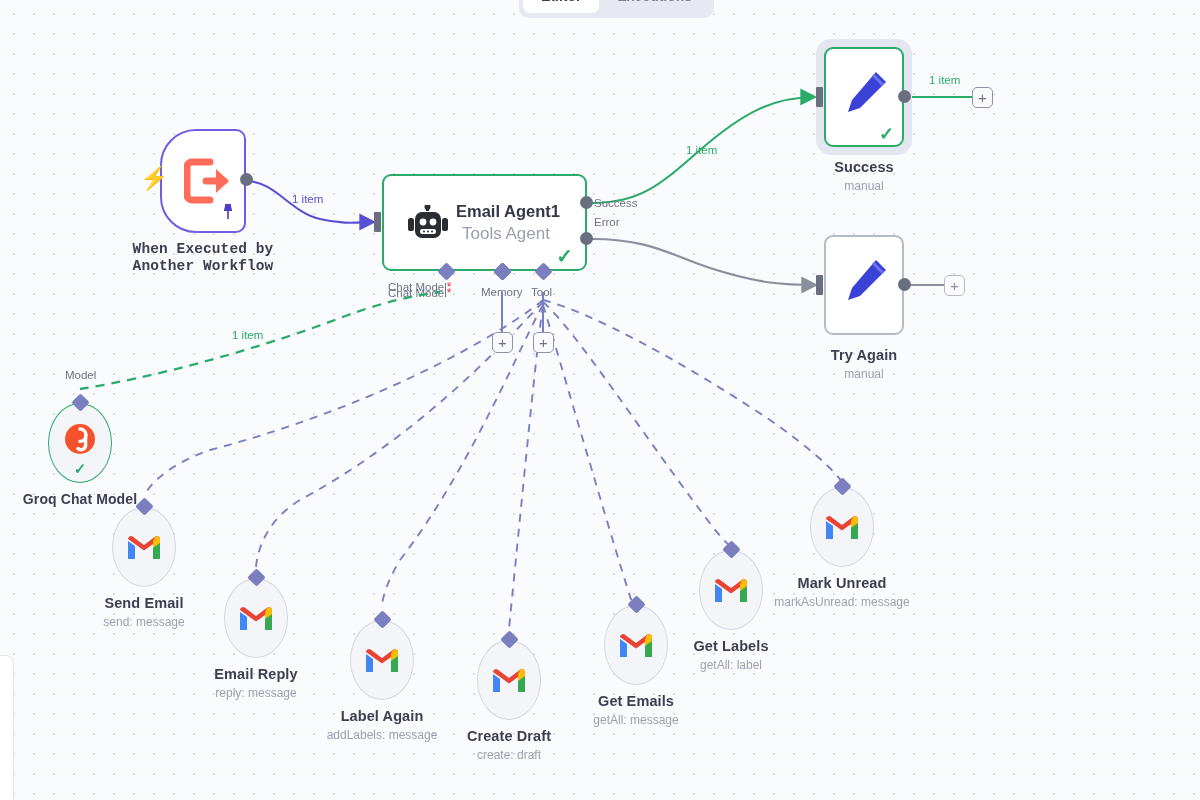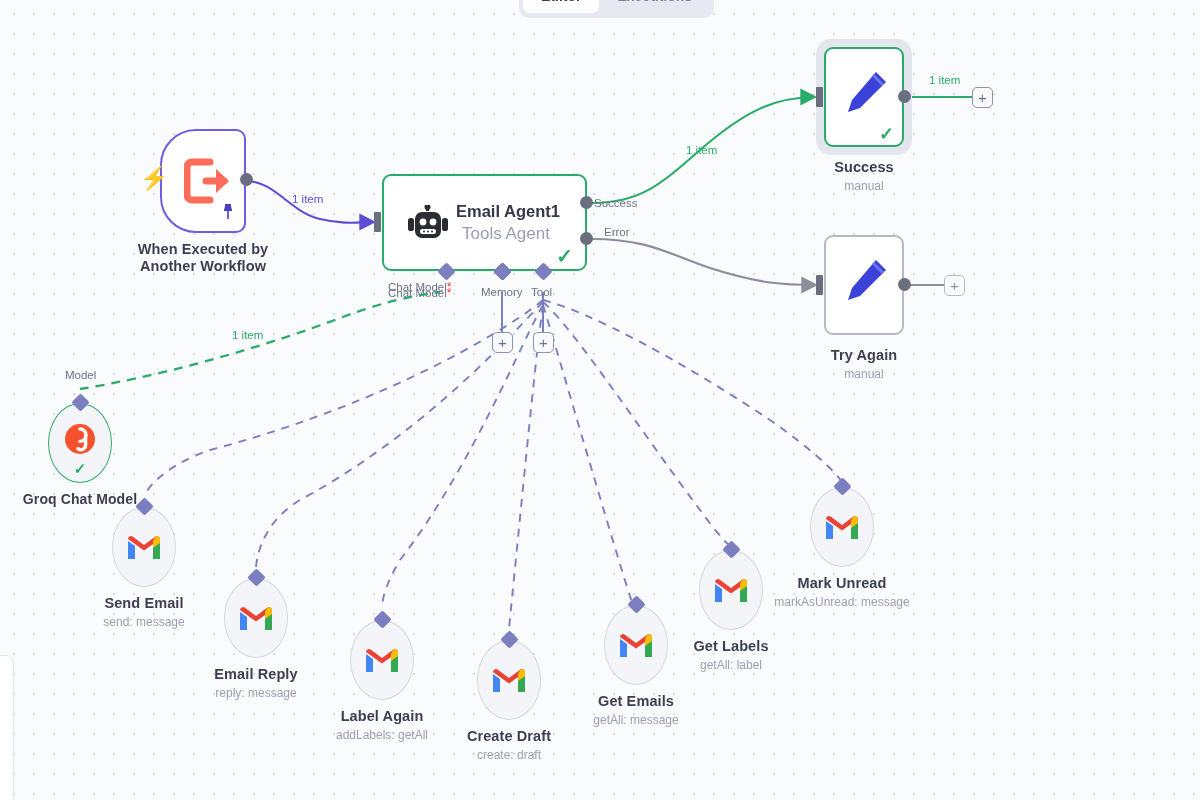--- a/index.html
+++ b/index.html
@@ -202,21 +202,21 @@
         </svg>
       </div>
       <div class="pin-icon">
         <svg width="16" height="18" viewBox="0 0 16 18">
           <path d="M5 1 h6 v2 l1.2 5 H3.8 L5 3 Z" fill="#4b3fc4"></path>
           <rect x="7.2" y="8" width="1.6" height="8" fill="#4b3fc4"></rect>
         </svg>
       </div>
     </div>
     <div class="dot-out" style="left:80px; top:44px;"></div>
-    <div class="node-label" style="top:112px;">
+    <div class="node-label" style="top:112px;font-family:Liberation Mono, monospace;">
       <span>When Executed by</span><br>
       <span>Another Workflow</span>
     </div>
   </div>
 
   <div class="node" id="node-agent" style="left:382px; top:174px; width:205px; height:97px;">
     <div class="body">
       <div class="robot">
         <svg width="42" height="40" viewBox="0 0 42 40">
           <rect x="18" y="0" width="3" height="6" fill="#2b2d33"></rect>
@@ -233,21 +233,21 @@
         </svg>
       </div>
       <div class="agent-title">Email Agent1</div>
       <div class="agent-sub">Tools Agent</div>
       <div class="agent-check">✓</div>
     </div>
     <div class="in-bar" style="left:-8px; top:38px;"></div>
     <div class="dot-out" style="left:198px; top:22px;"></div>
     <div class="dot-out" style="left:198px; top:58px;"></div>
     <div class="port-label out" style="left:212px; top:23px;">Success</div>
-    <div class="port-label out" style="left:212px; top:52px;margin-left:10px;">Error</div>
+    <div class="port-label out" style="left:212px; top:42px;">Error</div>
 
     <div class="diamond" style="left:114px; top:91px;"></div>
 
     <div class="port-label req" style="left:6px; top:106px;">Chat Model</div>
 
     <div class="diamond" style="left:114px; top:91px; left:114px;"></div>
   </div>
 
   <div class="diamond" style="left:440px; top:265px;"></div>
   <div class="port-label req" style="left:388px; top:286px;">Chat Model</div>
@@ -346,21 +346,21 @@
     <div class="glyph">
       <svg width="36" height="27" viewBox="0 0 36 27">
         <path d="M2 25 V7 l7 5 v13 Z" fill="#4285f4"></path>
         <path d="M34 25 V7 l-7 5 v13 Z" fill="#34a853"></path>
         <path d="M2 5 a3 3 0 0 1 4.6 -2.5 L18 11 l11.4 -8.5 A3 3 0 0 1 34 5 l-16 11.5 Z" fill="#ea4335"></path>
         <path d="M29.4 2.5 A3 3 0 0 1 34 5 v4 l-7 5 V7 Z" fill="#fbbc04"></path>
       </svg>
     </div>
     <div class="diamond" style="left:26px; top:-7px;"></div>
     <div class="node-label" style="top:88px;">Label Again</div>
-    <div class="node-sublabel" style="top:108px;">addLabels: getAll</div>
+    <div class="node-sublabel" style="top:108px;">addLabels: message</div>
   </div>
 
   <div class="node oval" style="left:477px; top:640px; width:64px; height:80px;">
     <div class="body"></div>
     <div class="glyph">
       <svg width="36" height="27" viewBox="0 0 36 27">
         <path d="M2 25 V7 l7 5 v13 Z" fill="#4285f4"></path>
         <path d="M34 25 V7 l-7 5 v13 Z" fill="#34a853"></path>
         <path d="M2 5 a3 3 0 0 1 4.6 -2.5 L18 11 l11.4 -8.5 A3 3 0 0 1 34 5 l-16 11.5 Z" fill="#ea4335"></path>
         <path d="M29.4 2.5 A3 3 0 0 1 34 5 v4 l-7 5 V7 Z" fill="#fbbc04"></path>

